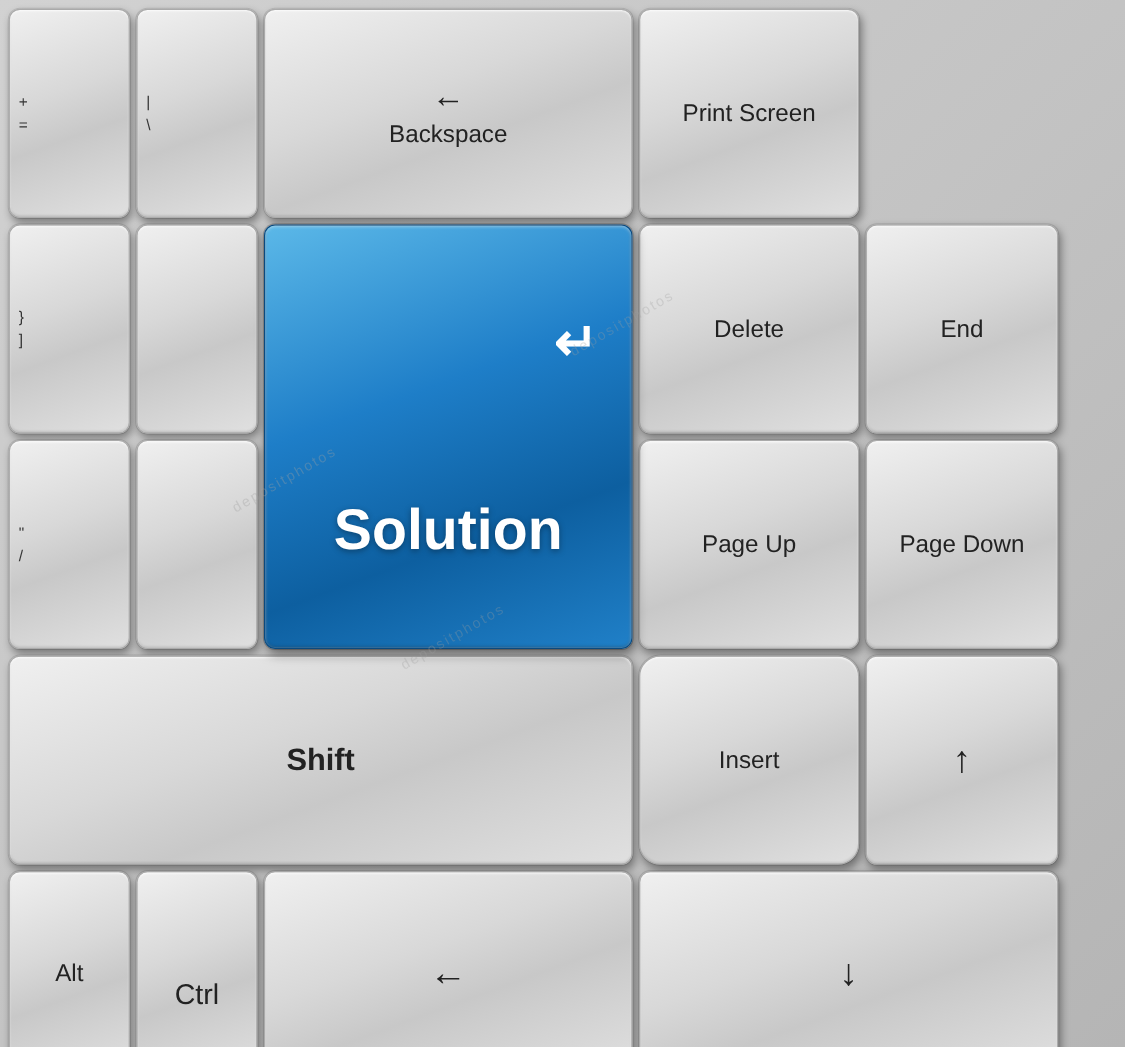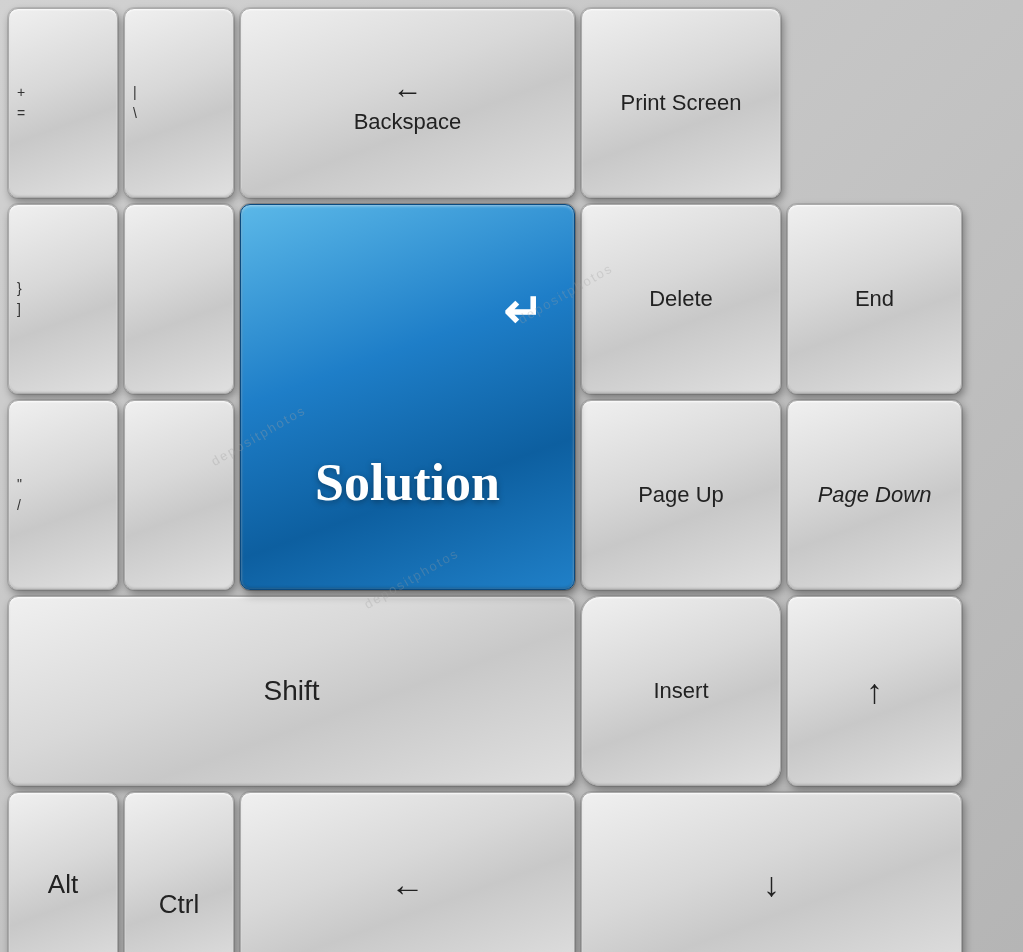--- a/index.html
+++ b/index.html
@@ -135,21 +135,21 @@
     <div class="key" style="grid-column:2;grid-row:2;">
     </div>
 
     <div class="key solution-big-key">
 
       <div style="display:flex;align-items:center;justify-content:flex-end;width:100%;padding:20px 30px 0 0;">
         <span style="font-size:48px;color:white;font-weight:bold;">↵</span>
       </div>
 
       <div style="display:flex;align-items:center;justify-content:center;width:100%;padding:0 10px 20px 10px;">
-        <span style="font-size:52px;font-weight:bold;color:white;text-shadow:0 2px 6px rgba(0,0,0,0.35);font-family:Liberation Serif, serif;">Solution</span>
+        <span style="font-size:52px;font-weight:bold;color:white;text-shadow:0 2px 6px rgba(0,0,0,0.35);">Solution</span>
       </div>
     </div>
 
     <div class="key" style="grid-column:4;grid-row:2;">
       <span class="key-centered" style="font-size:22px;font-weight:500;">Delete</span>
     </div>
 
     <div class="key" style="grid-column:5;grid-row:2;">
       <span class="key-centered" style="font-size:22px;font-weight:500;">End</span>
     </div>
@@ -160,37 +160,37 @@
     </div>
 
     <div class="key" style="grid-column:2;grid-row:3;">
     </div>
 
     <div class="key" style="grid-column:4;grid-row:3;">
       <span class="key-centered" style="font-size:22px;font-weight:500;text-align:center;line-height:1.3;">Page Up</span>
     </div>
 
     <div class="key" style="grid-column:5;grid-row:3;">
-      <span class="key-centered" style="font-size:22px;font-weight:500;text-align:center;line-height:1.3;font-style:italic;">Page Down</span>
+      <span class="key-centered" style="font-size:22px;font-weight:500;text-align:center;line-height:1.3;">Page Down</span>
     </div>
 
     <div class="key" style="grid-column:1/4;grid-row:4;">
-      <span class="key-centered" style="font-size:28px;font-weight:400;">Shift</span>
+      <span class="key-centered" style="font-size:28px;font-weight:700;">Shift</span>
     </div>
 
     <div class="key" style="grid-column:4;grid-row:4;border-radius:19px;">
       <span class="key-centered" style="font-size:22px;font-weight:500;">Insert</span>
     </div>
 
     <div class="key" style="grid-column:5;grid-row:4;">
       <span class="key-centered arrow-symbol" style="font-size:34px;font-weight:bold;">↑</span>
     </div>
 
     <div class="key" style="grid-column:1;grid-row:5;">
-      <span class="key-centered" style="font-size:26px;font-weight:500;">Alt</span>
+      <span class="key-centered" style="font-size:22px;font-weight:500;">Alt</span>
     </div>
 
     <div class="key" style="grid-column:2;grid-row:5;">
       <span class="key-centered" style="font-size:26px;font-weight:500;margin-top:40px;">Ctrl</span>
     </div>
 
     <div class="key" style="grid-column:3;grid-row:5;">
       <span class="key-centered arrow-symbol" style="font-size:34px;font-weight:bold;">←</span>
     </div>
 

